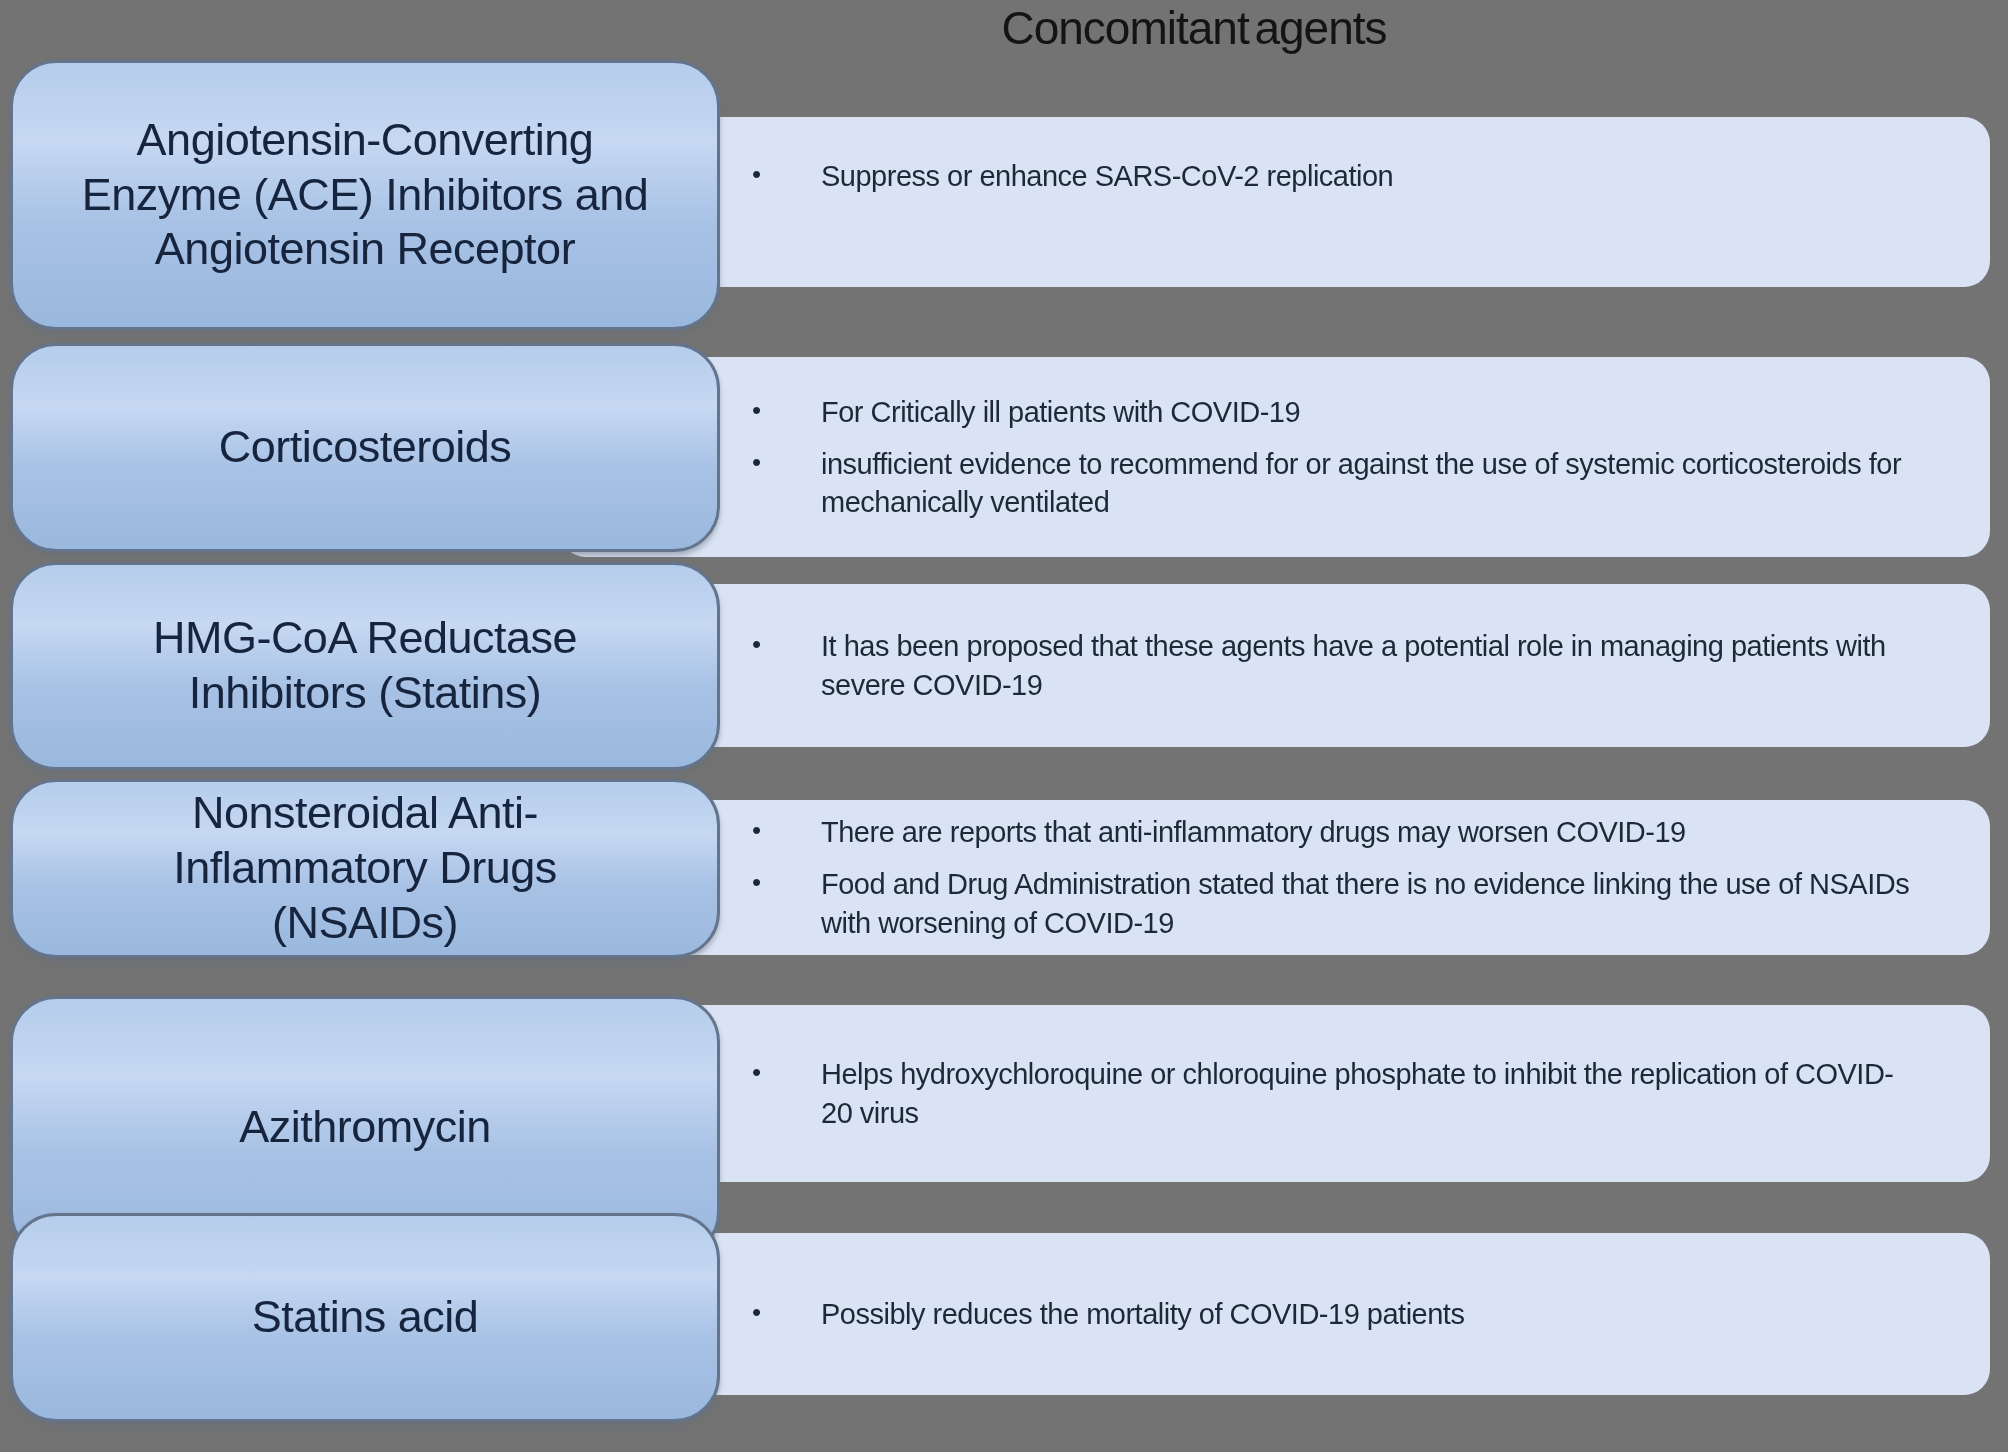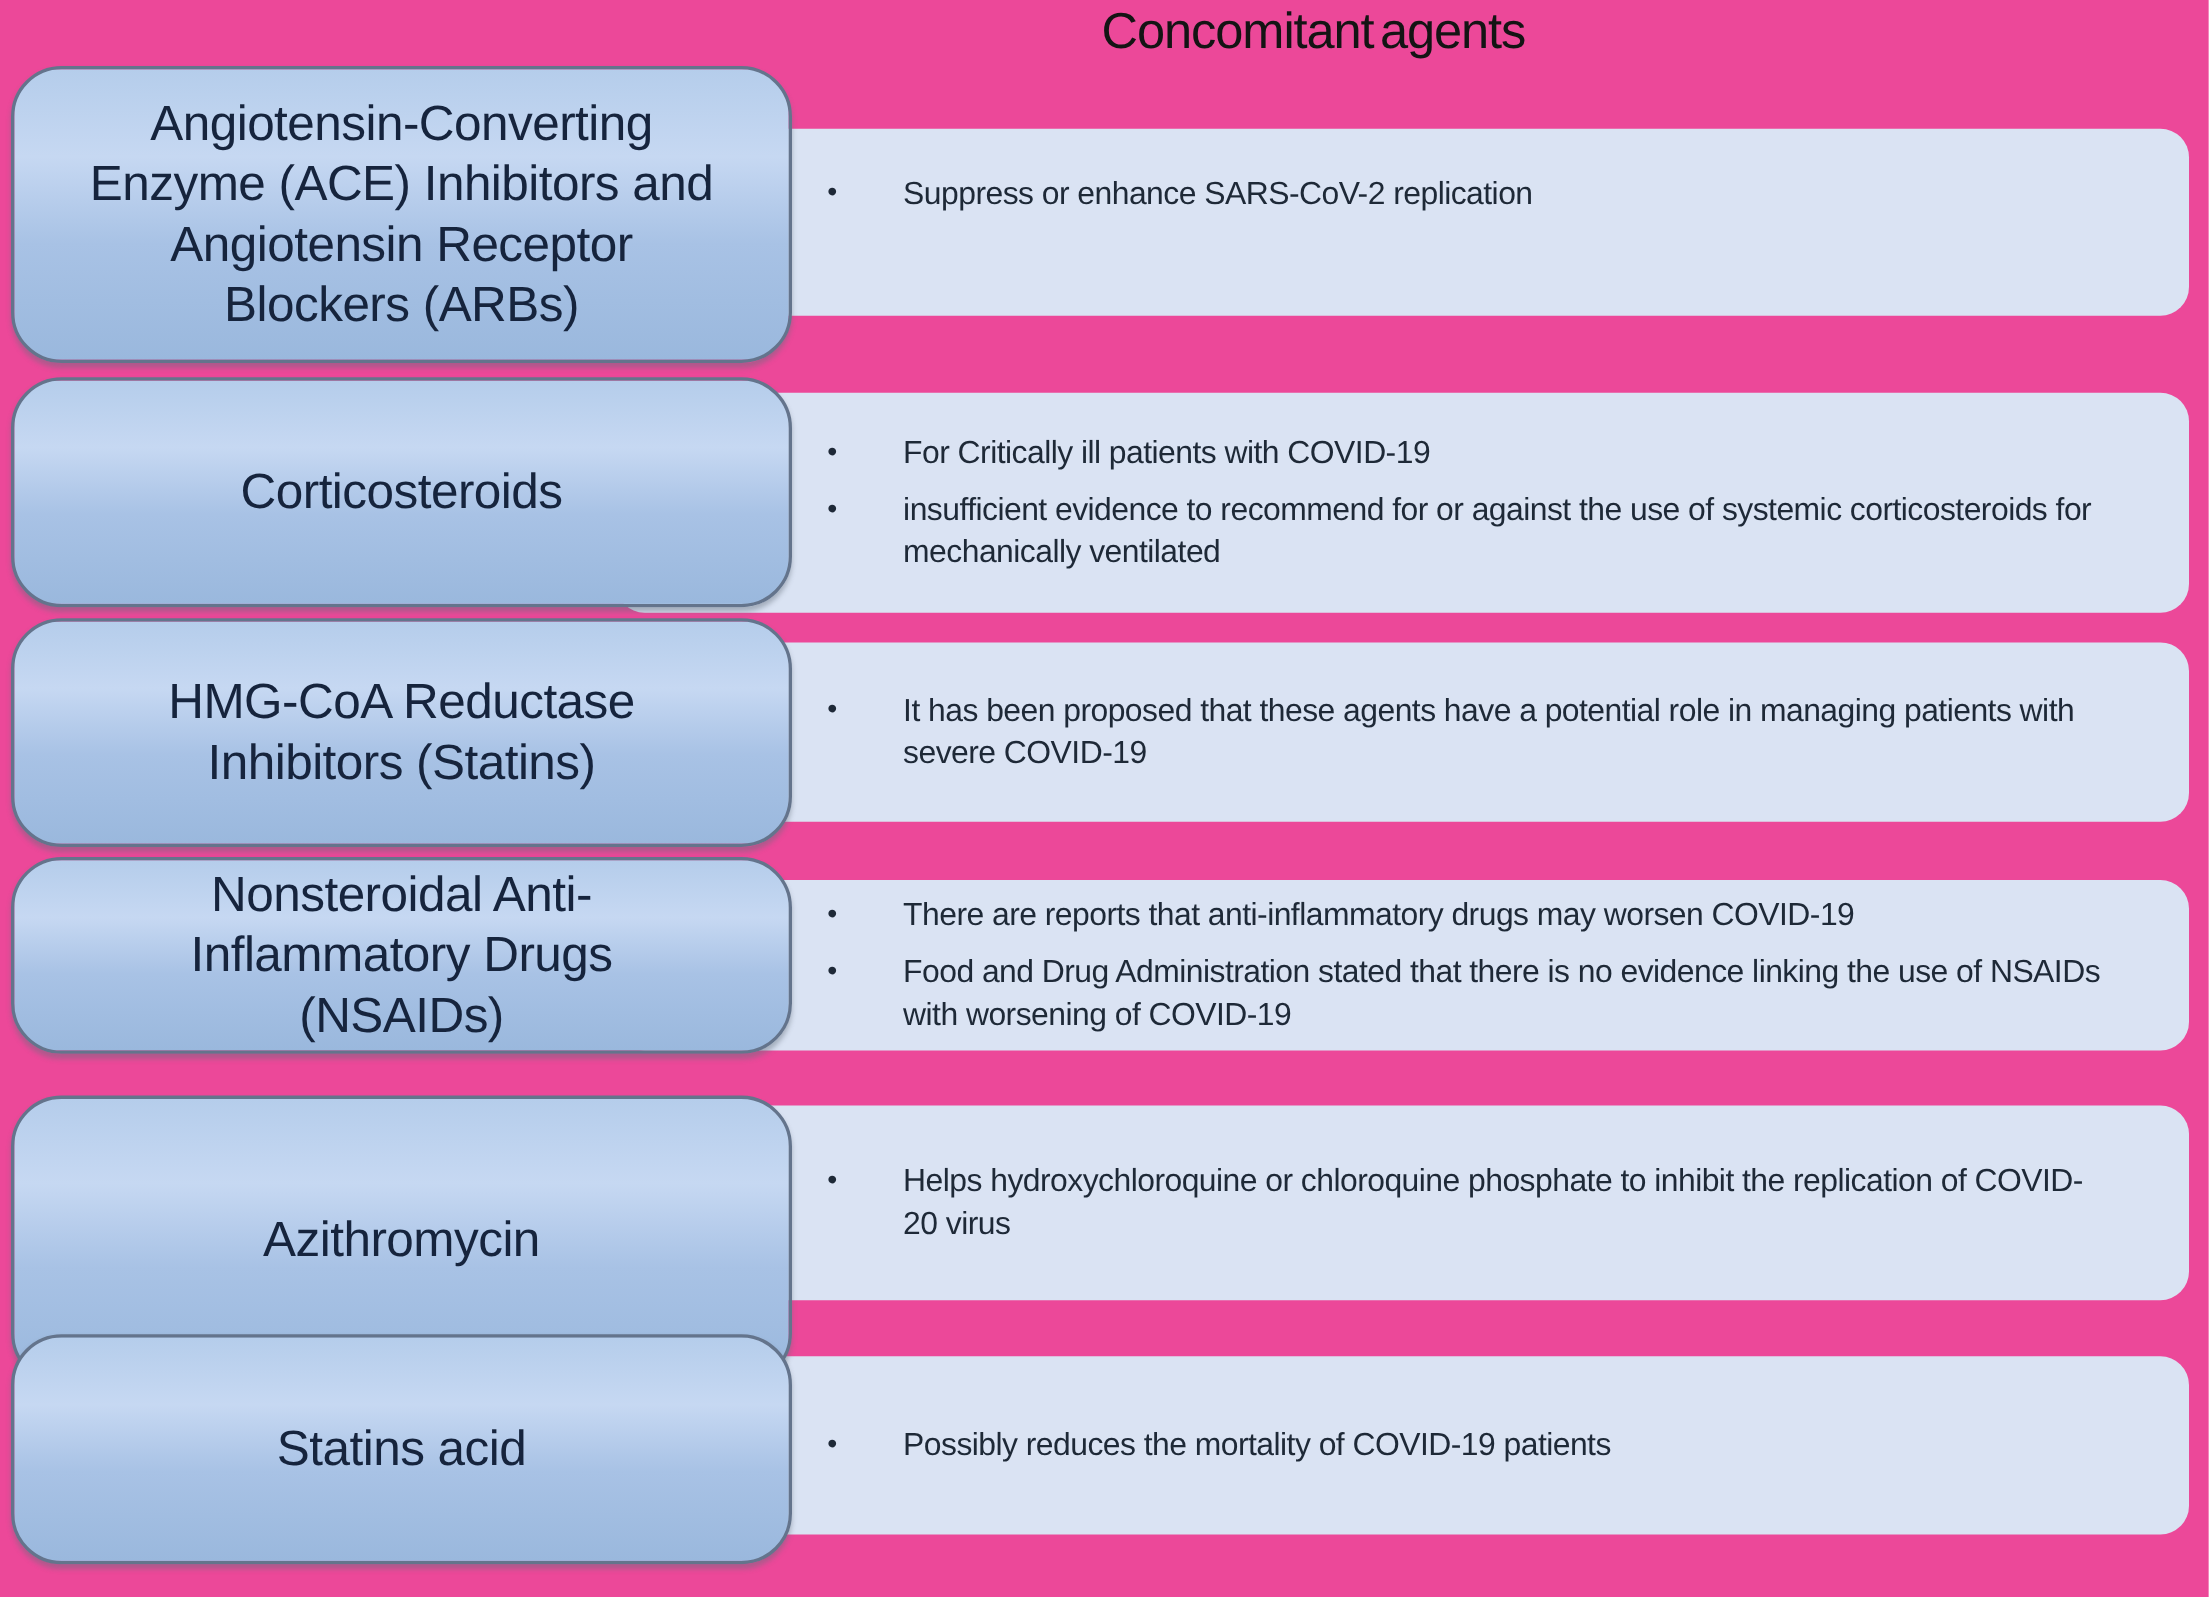--- a/index.html
+++ b/index.html
@@ -1,19 +1,19 @@
 <!DOCTYPE html>
 <html><head>
 <meta charset="utf-8">
 <style>
   html,body{margin:0;padding:0;background:#ffffff;}
   .stage{
     position:relative;
     width:2008px;height:1452px;
-    background:#ec4899;
+    background:#737373;
     font-family:"Liberation Sans", sans-serif;
     overflow:hidden;
   }
   .title{
     position:absolute;
     left:390px;right:10px;top:0;height:56px;
     text-align:center;
     font-size:46px;
     font-weight:400;
     letter-spacing:-1px;
@@ -82,21 +82,20 @@
             <div class="bullet">
               <span class="dot">•</span>
               <span class="text">Suppress or enhance SARS-CoV-2 replication</span>
             </div>
           </div>
     </div>
     <div class="agent-box">
           <div class="agent-line">Angiotensin-Converting</div>
           <div class="agent-line">Enzyme (ACE) Inhibitors and</div>
           <div class="agent-line">Angiotensin Receptor</div>
-          <div class="agent-line">Blockers (ARBs)</div>
         </div>
   </div>
       <div class="row r2">
     <div class="panel">
       <div class="bullets">
             <div class="bullet">
               <span class="dot">•</span>
               <span class="text">For Critically ill patients with COVID-19</span>
             </div>
             <div class="bullet">

